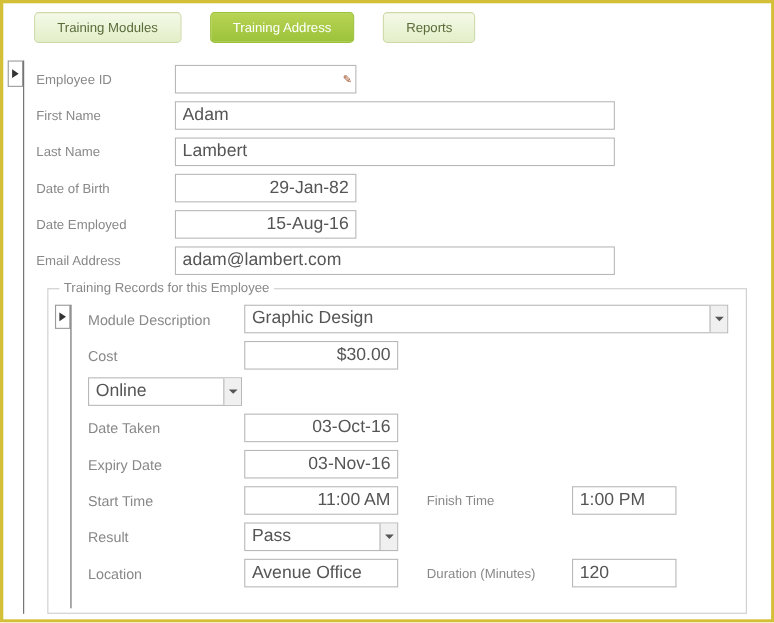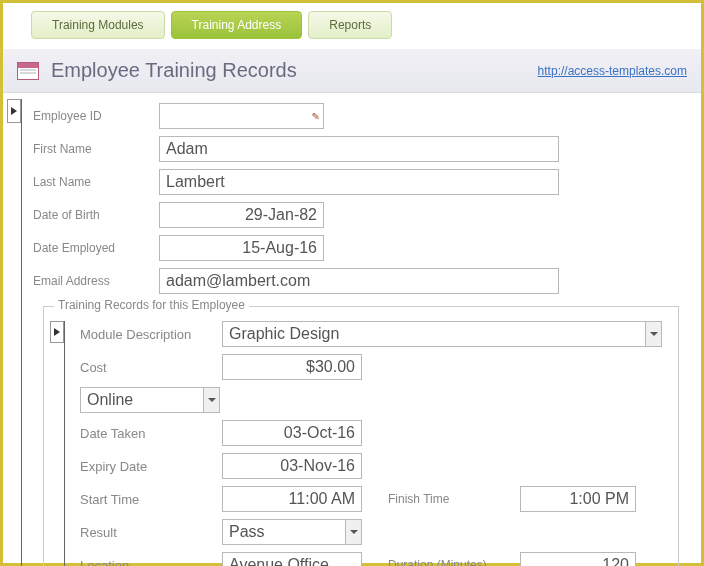--- a/index.html
+++ b/index.html
@@ -13,21 +13,21 @@
     }
     .outer-frame {
       border: 3px solid #d4c038;
       width: 704px;
       height: 566px;
       padding: 8px 0 0 0;
       background: #fff;
     }
     .tabs {
       display: flex;
-      gap: 6px;
+      gap: 26px;
       padding: 0 6px 10px 28px;
     }
     .tab {
       padding: 6px 20px;
       border-radius: 4px;
       font-size: 12px;
       cursor: pointer;
     }
     .tab-inactive {
       background: linear-gradient(#f4f9e8, #e3efc8);
@@ -199,21 +199,21 @@
       content: "";
       width: 0;
       height: 0;
       border-left: 4px solid transparent;
       border-right: 4px solid transparent;
       border-top: 4px solid #555;
     }
     .w440 { width: 440px; }
     .w140 { width: 140px; text-align: right; }
     .w140l { width: 140px; text-align: left; }
-    .w95 { width: 116px; text-align: right; }
+    .w95 { width: 95px; }
     .pencil {
       position: absolute;
       right: 4px;
       top: 50%;
       transform: translateY(-50%);
       font-size: 10px;
       color: #a05028;
     }
     .inp-wrap { position: relative; display: inline-block; }
   </style>
@@ -221,31 +221,20 @@
 <body>
 
 <div class="outer-frame">
 
   <div class="tabs">
     <div class="tab tab-inactive">Training Modules</div>
     <div class="tab tab-active">Training Address</div>
     <div class="tab tab-inactive">Reports</div>
   </div>
 
-  <div class="header">
-    <div class="header-icon">
-      <div class="header-icon-box">
-        <div class="header-icon-top"></div>
-        <div class="header-icon-line"></div>
-        <div class="header-icon-line"></div>
-      </div>
-    </div>
-    <div class="header-title">Employee Training Records</div>
-    <a class="header-link">http://access-templates.com</a>
-  </div>
 
   <div class="form-section">
     <div class="record-marker">
       <div class="marker-triangle"></div>
     </div>
     <div class="left-line"></div>
 
     <div class="form-rows">
       <div class="form-row">
         <div class="form-label">Employee ID</div>

